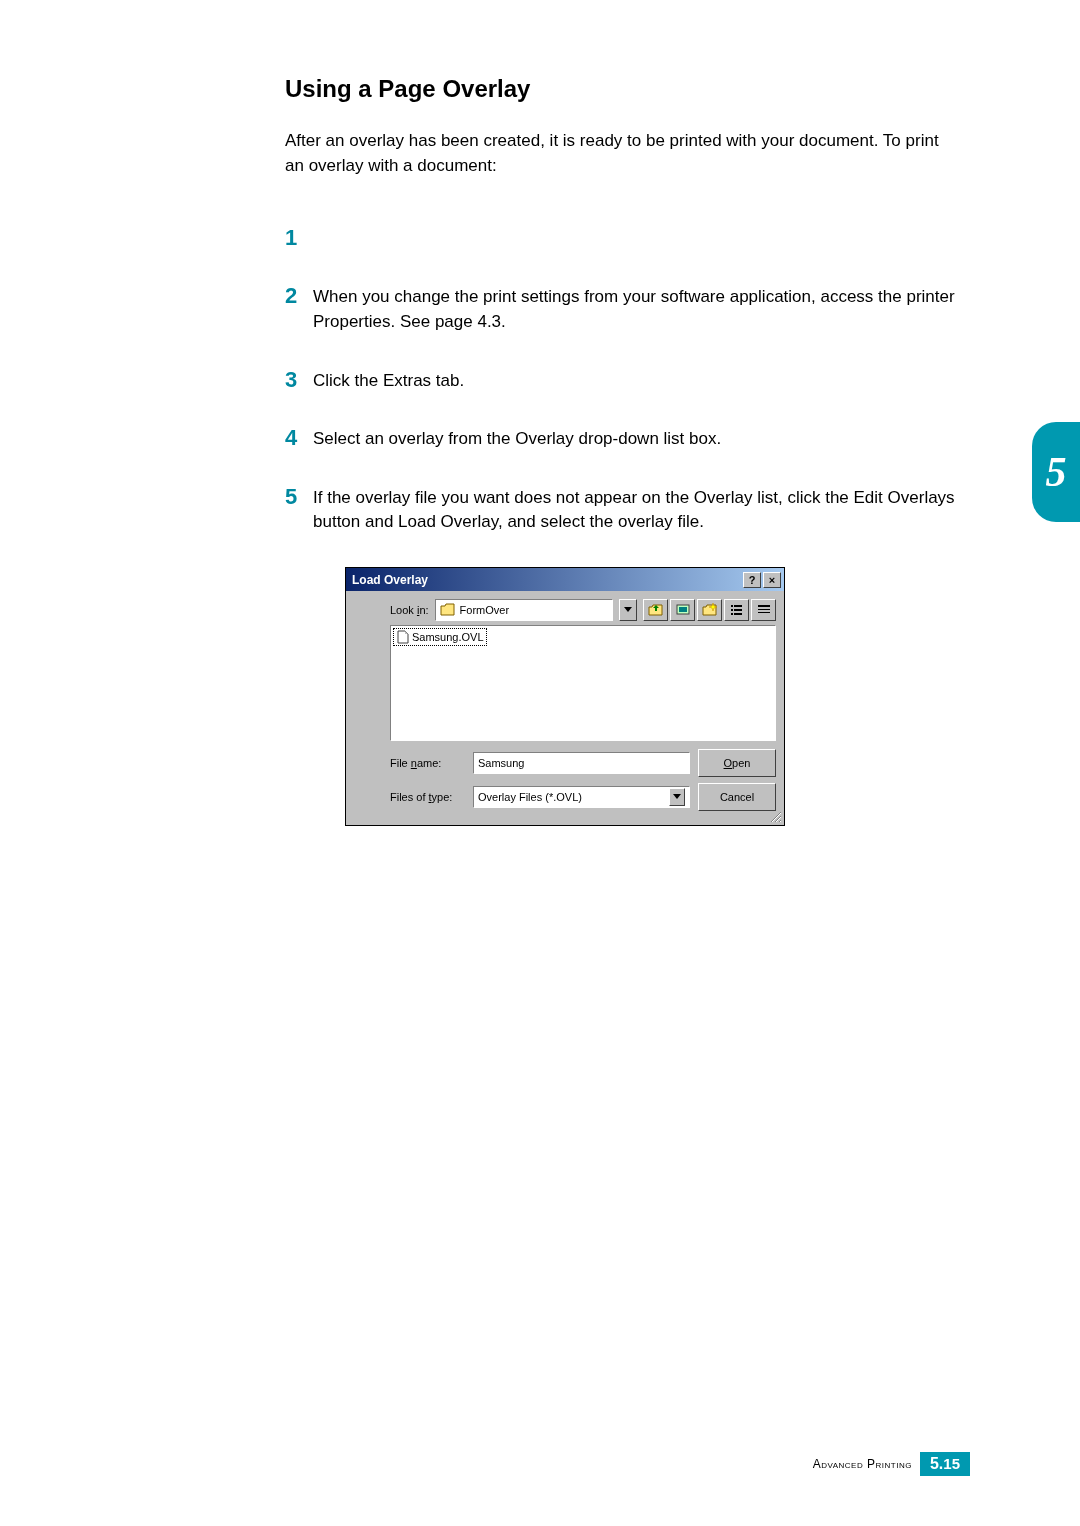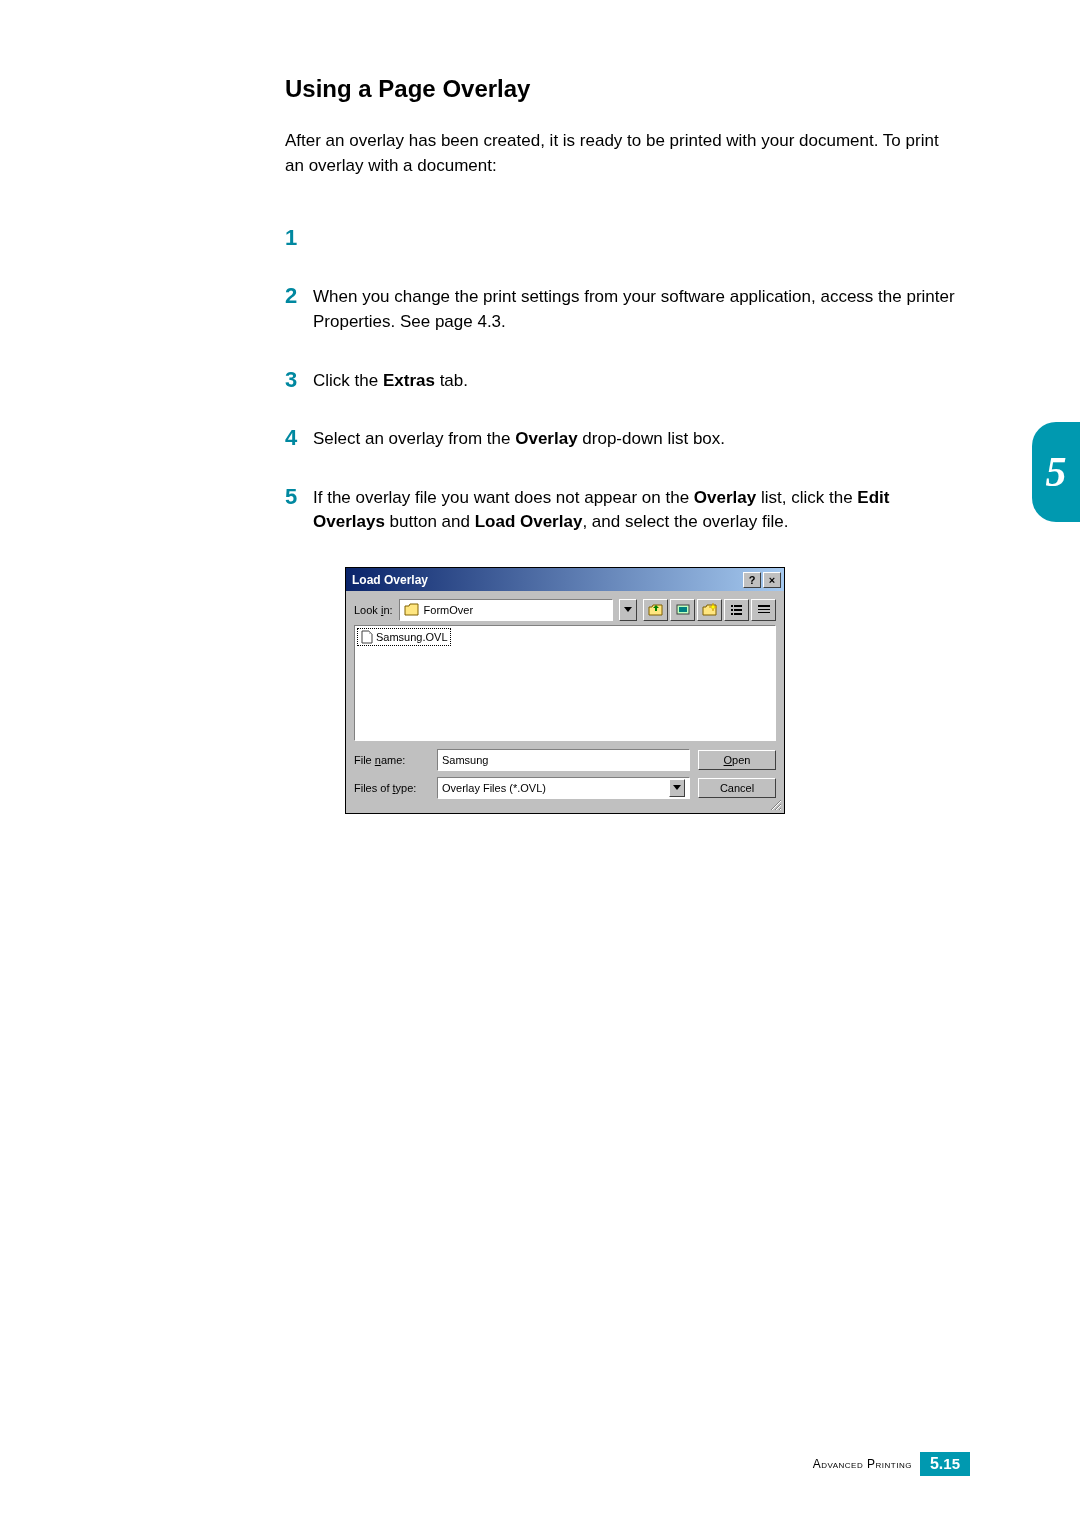--- a/index.html
+++ b/index.html
@@ -42,21 +42,21 @@
       width: 28px;
       flex-shrink: 0;
     }
     .step-text {
       font-size: 17px;
       color: #000;
       line-height: 1.45;
       padding-top: 2px;
     }
     .step-text b {
-      font-weight: bold;
+      font-weight: normal;
     }
     .tab-marker {
       position: absolute;
       right: 0;
       top: 422px;
       width: 48px;
       height: 100px;
       background: #0099b0;
       border-radius: 24px 0 0 24px;
       display: flex;
@@ -106,20 +106,21 @@
       border-bottom-color: #404040;
       display: flex;
       align-items: center;
       justify-content: center;
       font-size: 11px;
       font-family: Tahoma, sans-serif;
       font-weight: bold;
     }
     .dialog-body {
       padding: 8px;
+      margin-left: 36px;
     }
     .lookin-row {
       display: flex;
       align-items: center;
       gap: 6px;
       margin-bottom: 4px;
     }
     .lookin-label {
       font-size: 11px;
       font-family: Tahoma, sans-serif;
@@ -212,21 +213,21 @@
       align-items: center;
       padding: 0 4px;
       font-size: 11px;
       font-family: Tahoma, sans-serif;
     }
     .bottom-input-combo {
       justify-content: space-between;
     }
     .action-btn {
       width: 78px;
-      height: 20px;
+      height: 28px;
       background: #c0c0c0;
       border: 1px solid #fff;
       border-right-color: #404040;
       border-bottom-color: #404040;
       display: flex;
       align-items: center;
       justify-content: center;
       font-size: 11px;
       font-family: Tahoma, sans-serif;
     }

